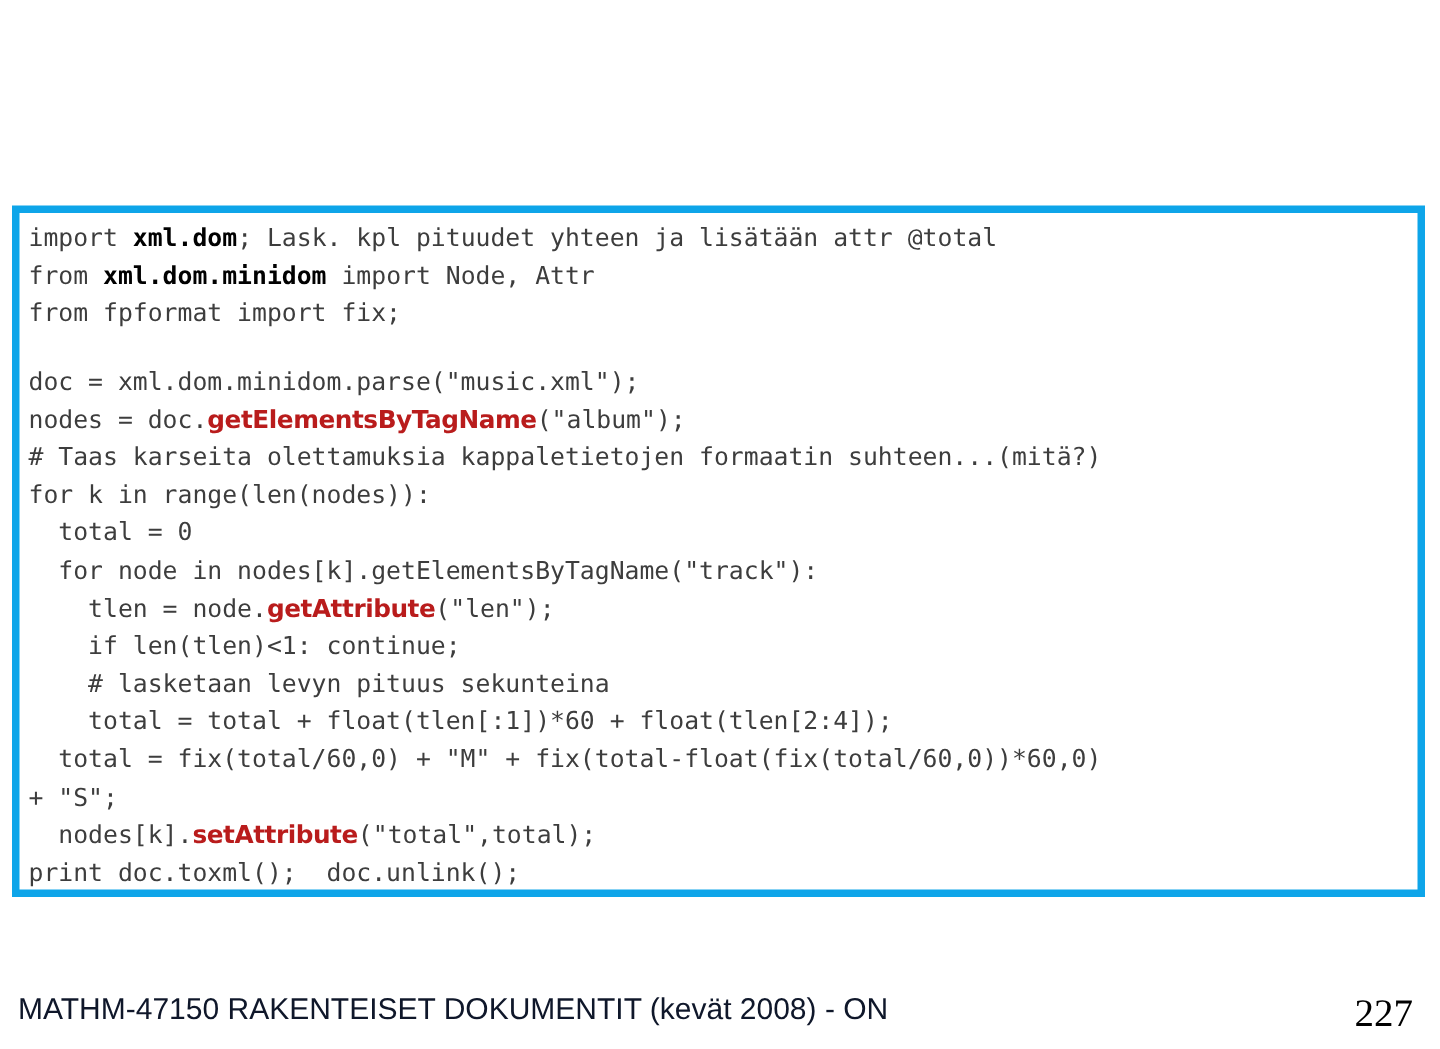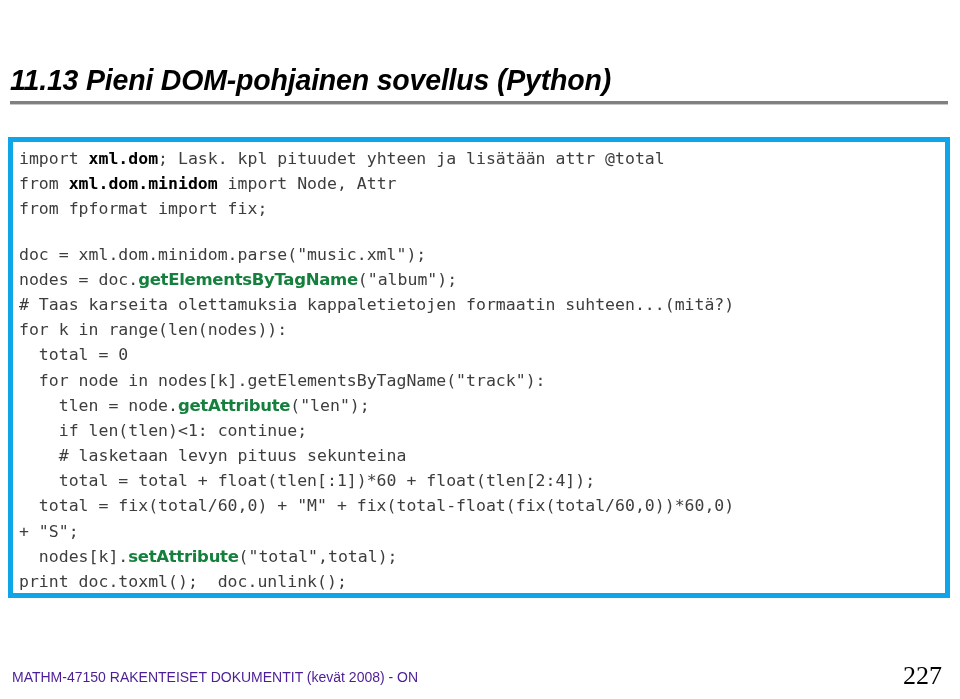--- a/index.html
+++ b/index.html
@@ -89,52 +89,48 @@
   }
   .code b {
     font-weight: bold;
     color: #000000;
   }
   .code b.sans {
     font-family: "DejaVu Sans", "Liberation Sans", sans-serif;
     font-weight: bold;
     font-size: 16.5px;
     letter-spacing: -0.3px;
-    color: #15803d;
+    color: #b91c1c;
   }
   
   .footer-left {
     position: absolute;
     left: 12px;
     bottom: 14px;
     font-family: "Liberation Sans", sans-serif;
-    font-size: 14px;
-    color: #4c1d95;
+    font-size: 20px;
+    color: #0f172a;
     white-space: nowrap;
   }
   .footer-page {
     position: absolute;
     right: 18px;
     bottom: 8px;
     font-family: Liberation Serif, serif;
     font-size: 26px;
     color: #000;
     white-space: nowrap;
   }
 </style>
 </head>
 <body>
 
 <div class="slide">
 
 
-  <div class="title-block">
-    <div class="title">11.13 Pieni DOM-pohjainen sovellus (Python)</div>
-    <div class="title-rule"></div>
-  </div>
 
   <div class="code-box">
     <div class="code"><span class="ln"><span>import </span><b>xml.dom</b><span>; Lask. kpl pituudet yhteen ja lisätään attr @total</span></span><span class="ln"><span>from </span><b>xml.dom.minidom</b><span> import Node, Attr</span></span><span class="ln"><span>from fpformat import fix;</span></span><span class="ln blank">&nbsp;</span><span class="ln"><span>doc = xml.dom.minidom.parse("music.xml");</span></span><span class="ln"><span>nodes = doc.</span><b class="sans">getElementsByTagName</b><span>("album");</span></span><span class="ln"><span># Taas karseita olettamuksia kappaletietojen formaatin suhteen...(mitä?)</span></span><span class="ln"><span>for k in range(len(nodes)):</span></span><span class="ln"><span>  total = 0</span></span><span class="ln"><span>  for node in nodes[k].getElementsByTagName("track"):</span></span><span class="ln"><span>    tlen = node.</span><b class="sans">getAttribute</b><span>("len");</span></span><span class="ln"><span>    if len(tlen)&lt;1: continue;</span></span><span class="ln"><span>    # lasketaan levyn pituus sekunteina</span></span><span class="ln"><span>    total = total + float(tlen[:1])*60 + float(tlen[2:4]);</span></span><span class="ln"><span>  total = fix(total/60,0) + "M" + fix(total-float(fix(total/60,0))*60,0)</span></span><span class="ln"><span>+ "S";</span></span><span class="ln"><span>  nodes[k].</span><b class="sans">setAttribute</b><span>("total",total);</span></span><span class="ln"><span>print doc.toxml();  doc.unlink();</span></span></div>
   </div>
 
   <div class="footer-left">MATHM-47150 RAKENTEISET DOKUMENTIT (kevät 2008) - ON</div>
 
   <div class="footer-page">227</div>
 
 </div>

